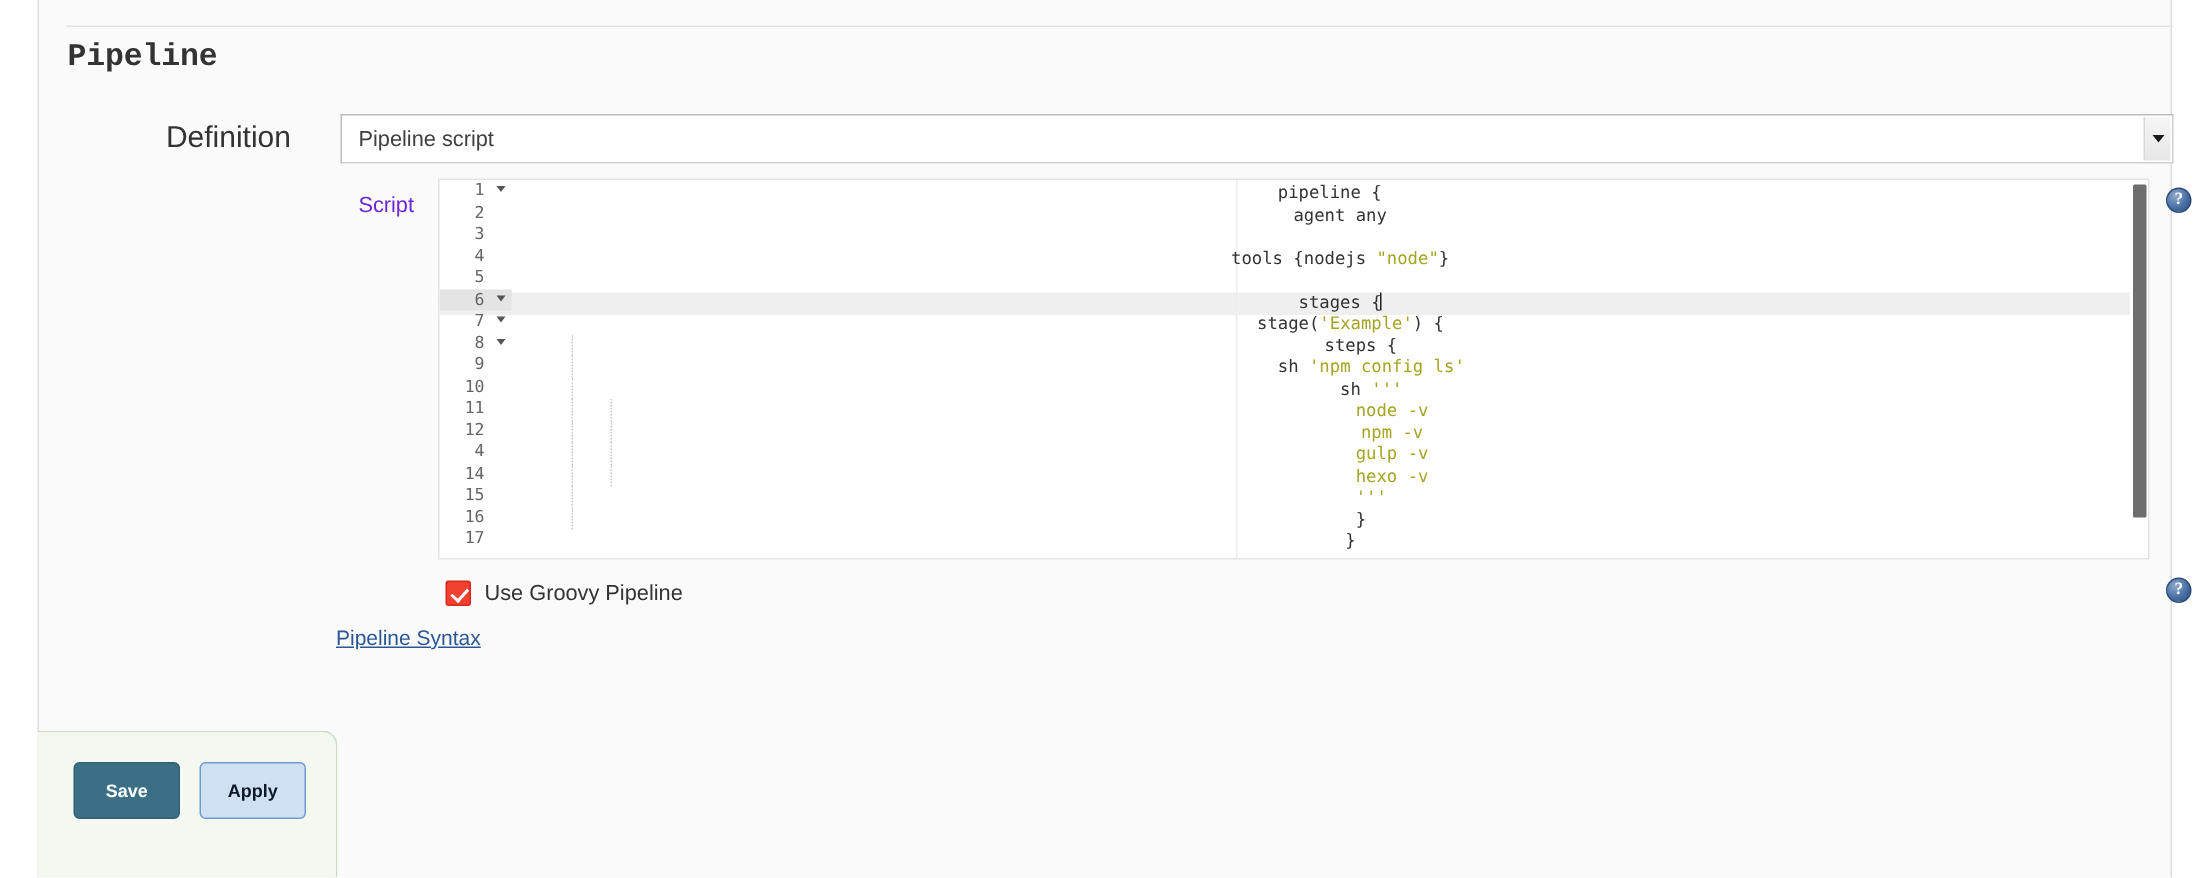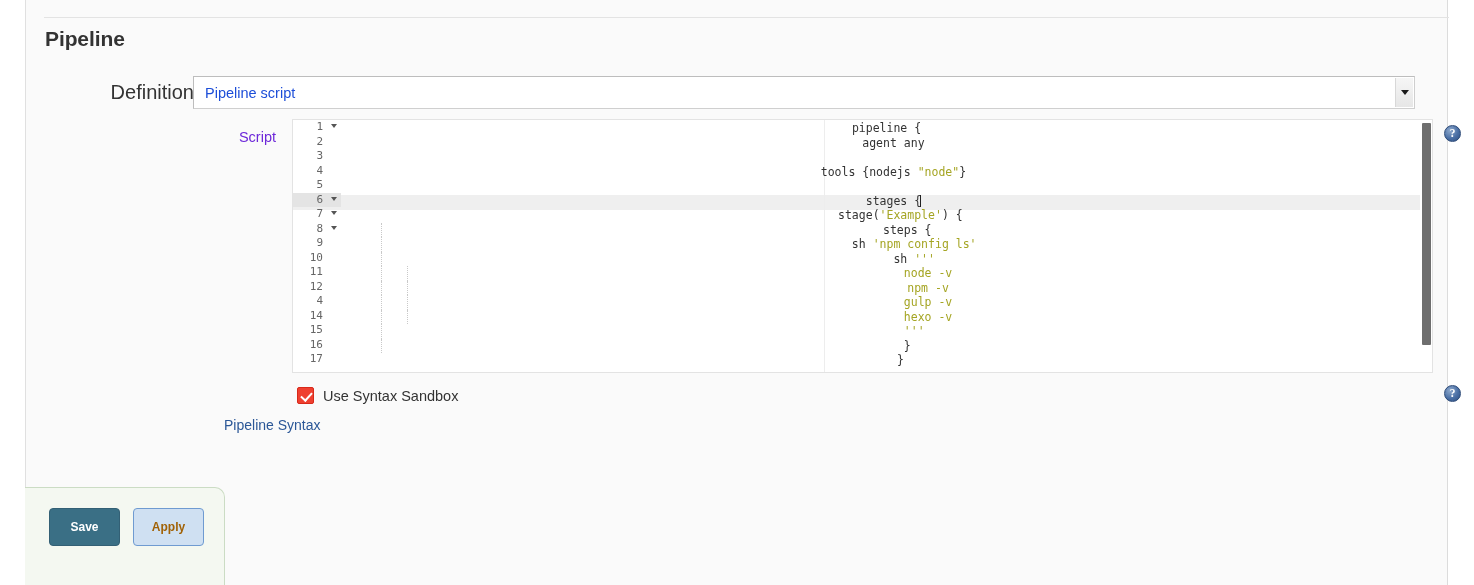--- a/index.html
+++ b/index.html
@@ -35,20 +35,21 @@
     background: #e3e3e3;
   }
 
   .section-title {
     position: absolute;
     left: 19px; top: 27px;
     font-size: 21px;
     font-weight: bold;
     color: #333333;
     letter-spacing: -0.1px;
+    font-family: Liberation Mono, monospace;
   }
 
   
   .label-definition {
     position: absolute;
     left: 38px; top: 81px;
     width: 130px;
     text-align: right;
     font-size: 20px;
     color: #333333;
@@ -62,22 +63,23 @@
   .select-box {
     width: 100%; height: 100%;
     background: #ffffff;
     border: 1px solid #cfcfcf;
     border-top-color: #bdbdbd;
     border-left-color: #bdbdbd;
     position: relative;
     display: flex;
     align-items: center;
     font-size: 14.5px;
-    color: #1d4ed8;
+    color: #404040;
     padding-left: 11px;
+    margin-left: 34px;
   }
   .select-arrow-btn {
     position: absolute;
     right: 1px; top: 1px;
     width: 18px; height: 29px;
     background: linear-gradient(#f6f6f6, #e6e6e6);
     border-left: 1px solid #d8d8d8;
     display: flex;
     align-items: center;
     justify-content: center;
@@ -247,20 +249,21 @@
     margin-left: 9px;
     font-size: 14.5px;
     color: #333333;
   }
 
   .pipeline-syntax {
     position: absolute;
     left: 198px; top: 417px;
     font-size: 14px;
     color: #2b5797;
+    text-decoration: underline;
   }
 
   
   .btn-panel {
     position: absolute;
     left: 25px; top: 487px;
     width: 200px; height: 98px;
     background: #f4f8f1;
     border: 1px solid #cbdcc4;
     border-bottom: none;
@@ -283,21 +286,21 @@
     width: 71px;
     background: #3a6f85;
     border: 1px solid #336075;
     color: #ffffff;
   }
   #btn-apply {
     left: 108px; top: 20px;
     width: 71px;
     background: #cfe0f2;
     border: 1px solid #6f9bd1;
-    color: #a16207;
+    color: #0f172a;
   }
 </style>
 </head>
 <body>
 
 <div id="root">
 
   <div class="config-panel">
 
     <div class="top-divider"></div>
@@ -345,21 +348,21 @@
           <div class="scroll-thumb"></div>
         </div>
       </div>
     </div>
 
     <div class="help-icon" id="help-script">?</div>
     <div class="help-icon" id="help-sandbox">?</div>
 
     <div class="sandbox-row">
       <div class="chk"></div>
-      <div class="sandbox-label">Use Syntax Sandbox</div>
+      <div class="sandbox-label">Use Groovy Pipeline</div>
     </div>
 
     <div class="pipeline-syntax">Pipeline Syntax</div>
 
   </div>
 
   <div class="btn-panel">
     <div class="btn" id="btn-save">Save</div>
     <div class="btn" id="btn-apply">Apply</div>
   </div>

